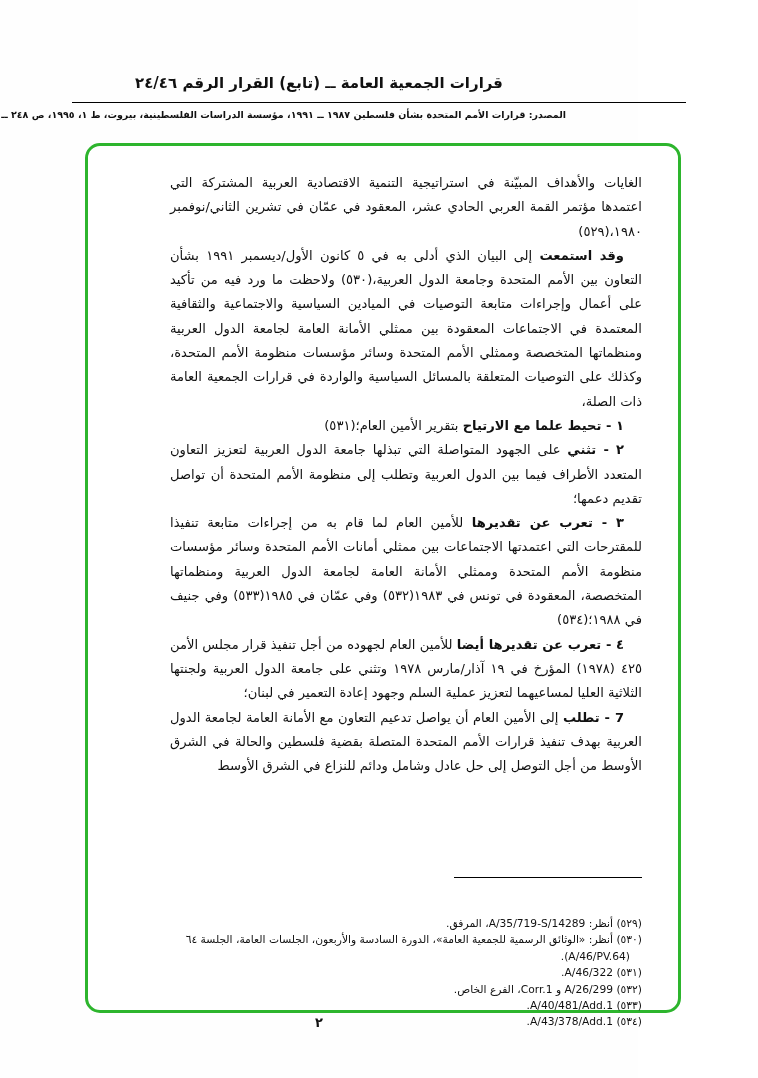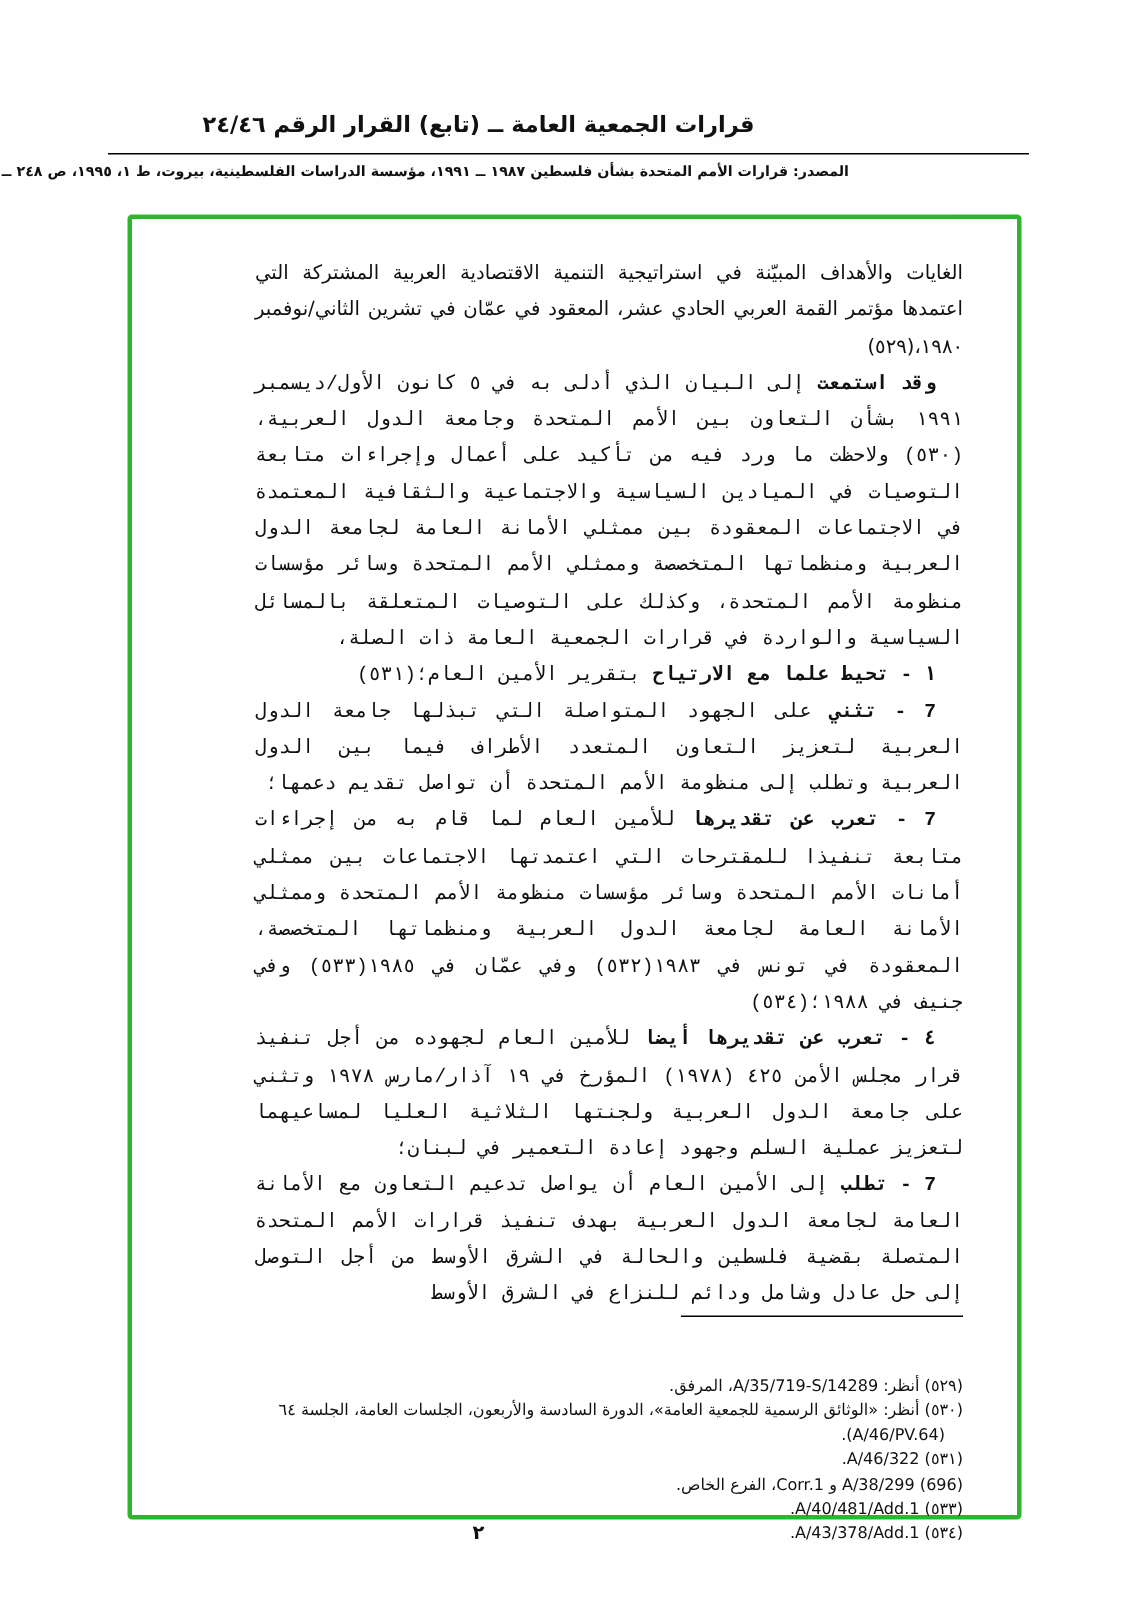--- a/index.html
+++ b/index.html
@@ -31,34 +31,34 @@
     position: absolute; top: 108px; right: 72px; width: 614px;
     direction: rtl; text-align: right;
     font-size: 9.5px; font-weight: bold;
     line-height: 13px;
   }
   
   .frame {
     position: absolute; top: 143px; left: 85px;
     width: 596px; height: 870px;
     border: 3px solid #2db52d;
-    border-radius: 3px;
+    border-radius: 15px;
     background: #ffffff;
   }
   
   .body-text {
     position: absolute; top: 25px; right: 36px;
     width: 472px;
     direction: rtl;
     text-align: justify;
     font-size: 13.1px;
     line-height: 24.3px;
   }
   .body-text p { text-indent: 0; }
-  .body-text p.indent { text-indent: 18px; font-family: Liberation Mono, monospace; }
+  .body-text p.indent { text-indent: 18px; }
   .lead { font-weight: bold; }
   
   .fn-rule {
     position: absolute; top: 731px; right: 36px; width: 188px;
     border-top: 1.2px solid #000;
   }
   .footnotes {
     position: absolute; top: 740px; right: 36px; width: 472px;
     direction: rtl; text-align: right;
     font-size: 10.7px;
@@ -86,33 +86,33 @@
     <div class="header-rule"></div>
     <div class="source-line">المصدر: قرارات الأمم المتحدة بشأن فلسطين ١٩٨٧ ــ ١٩٩١، مؤسسة الدراسات الفلسطينية، بيروت، ط ١، ١٩٩٥، ص ٢٤٨ ــ ٢٥٠.</div>
   </header>
 
   <div class="frame" style="border-color: rgb(45, 181, 45);">
 
     <div class="body-text">
       <p><span class="lead"></span><span>الغايات والأهداف المبيّنة في استراتيجية التنمية الاقتصادية العربية المشتركة التي اعتمدها مؤتمر القمة العربي الحادي عشر، المعقود في عمّان في تشرين الثاني/نوفمبر ١٩٨٠،(٥٢٩)</span></p>
       <p class="indent"><span class="lead">وقد استمعت</span><span> إلى البيان الذي أدلى به في ٥ كانون الأول/ديسمبر ١٩٩١ بشأن التعاون بين الأمم المتحدة وجامعة الدول العربية،(٥٣٠) ولاحظت ما ورد فيه من تأكيد على أعمال وإجراءات متابعة التوصيات في الميادين السياسية والاجتماعية والثقافية المعتمدة في الاجتماعات المعقودة بين ممثلي الأمانة العامة لجامعة الدول العربية ومنظماتها المتخصصة وممثلي الأمم المتحدة وسائر مؤسسات منظومة الأمم المتحدة، وكذلك على التوصيات المتعلقة بالمسائل السياسية والواردة في قرارات الجمعية العامة ذات الصلة،</span></p>
       <p class="indent"><span class="lead">١ - تحيط علما مع الارتياح</span><span> بتقرير الأمين العام؛(٥٣١)</span></p>
-      <p class="indent"><span class="lead">7 - تثني</span><span> على الجهود المتواصلة التي تبذلها جامعة الدول العربية لتعزيز التعاون المتعدد الأطراف فيما بين الدول العربية وتطلب إلى منظومة الأمم المتحدة أن تواصل تقديم دعمها؛</span></p>
-      <p class="indent"><span class="lead">7 - تعرب عن تقديرها</span><span> للأمين العام لما قام به من إجراءات متابعة تنفيذا للمقترحات التي اعتمدتها الاجتماعات بين ممثلي أمانات الأمم المتحدة وسائر مؤسسات منظومة الأمم المتحدة وممثلي الأمانة العامة لجامعة الدول العربية ومنظماتها المتخصصة، المعقودة في تونس في ١٩٨٣(٥٣٢) وفي عمّان في ١٩٨٥(٥٣٣) وفي جنيف في ١٩٨٨؛(٥٣٤)</span></p>
+      <p class="indent"><span class="lead">٢ - تثني</span><span> على الجهود المتواصلة التي تبذلها جامعة الدول العربية لتعزيز التعاون المتعدد الأطراف فيما بين الدول العربية وتطلب إلى منظومة الأمم المتحدة أن تواصل تقديم دعمها؛</span></p>
+      <p class="indent"><span class="lead">٣ - تعرب عن تقديرها</span><span> للأمين العام لما قام به من إجراءات متابعة تنفيذا للمقترحات التي اعتمدتها الاجتماعات بين ممثلي أمانات الأمم المتحدة وسائر مؤسسات منظومة الأمم المتحدة وممثلي الأمانة العامة لجامعة الدول العربية ومنظماتها المتخصصة، المعقودة في تونس في ١٩٨٣(٥٣٢) وفي عمّان في ١٩٨٥(٥٣٣) وفي جنيف في ١٩٨٨؛(٥٣٤)</span></p>
       <p class="indent"><span class="lead">٤ - تعرب عن تقديرها أيضا</span><span> للأمين العام لجهوده من أجل تنفيذ قرار مجلس الأمن ٤٢٥ (١٩٧٨) المؤرخ في ١٩ آذار/مارس ١٩٧٨ وتثني على جامعة الدول العربية ولجنتها الثلاثية العليا لمساعيهما لتعزيز عملية السلم وجهود إعادة التعمير في لبنان؛</span></p>
       <p class="indent"><span class="lead">7 - تطلب</span><span> إلى الأمين العام أن يواصل تدعيم التعاون مع الأمانة العامة لجامعة الدول العربية بهدف تنفيذ قرارات الأمم المتحدة المتصلة بقضية فلسطين والحالة في الشرق الأوسط من أجل التوصل إلى حل عادل وشامل ودائم للنزاع في الشرق الأوسط</span></p>
     </div>
 
     <div class="fn-rule"></div>
 
     <div class="footnotes">
       <div class="footnote">(٥٢٩) أنظر: A/35/719-S/14289، المرفق.</div>
       <div class="footnote">(٥٣٠) أنظر: «الوثائق الرسمية للجمعية العامة»، الدورة السادسة والأربعون، الجلسات العامة، الجلسة ٦٤ (A/46/PV.64).</div>
       <div class="footnote">(٥٣١) A/46/322.</div>
-      <div class="footnote">(696) A/38/299 و Corr.1، الفرع الخاص.</div>
+      <div class="footnote">(٥٣٢) A/26/299 و Corr.1، الفرع الخاص.</div>
       <div class="footnote">(٥٣٣) A/40/481/Add.1.</div>
       <div class="footnote">(٥٣٤) A/43/378/Add.1.</div>
     </div>
 
   </div>
 
   <div class="page-num">٢</div>
 
 </div>
 

